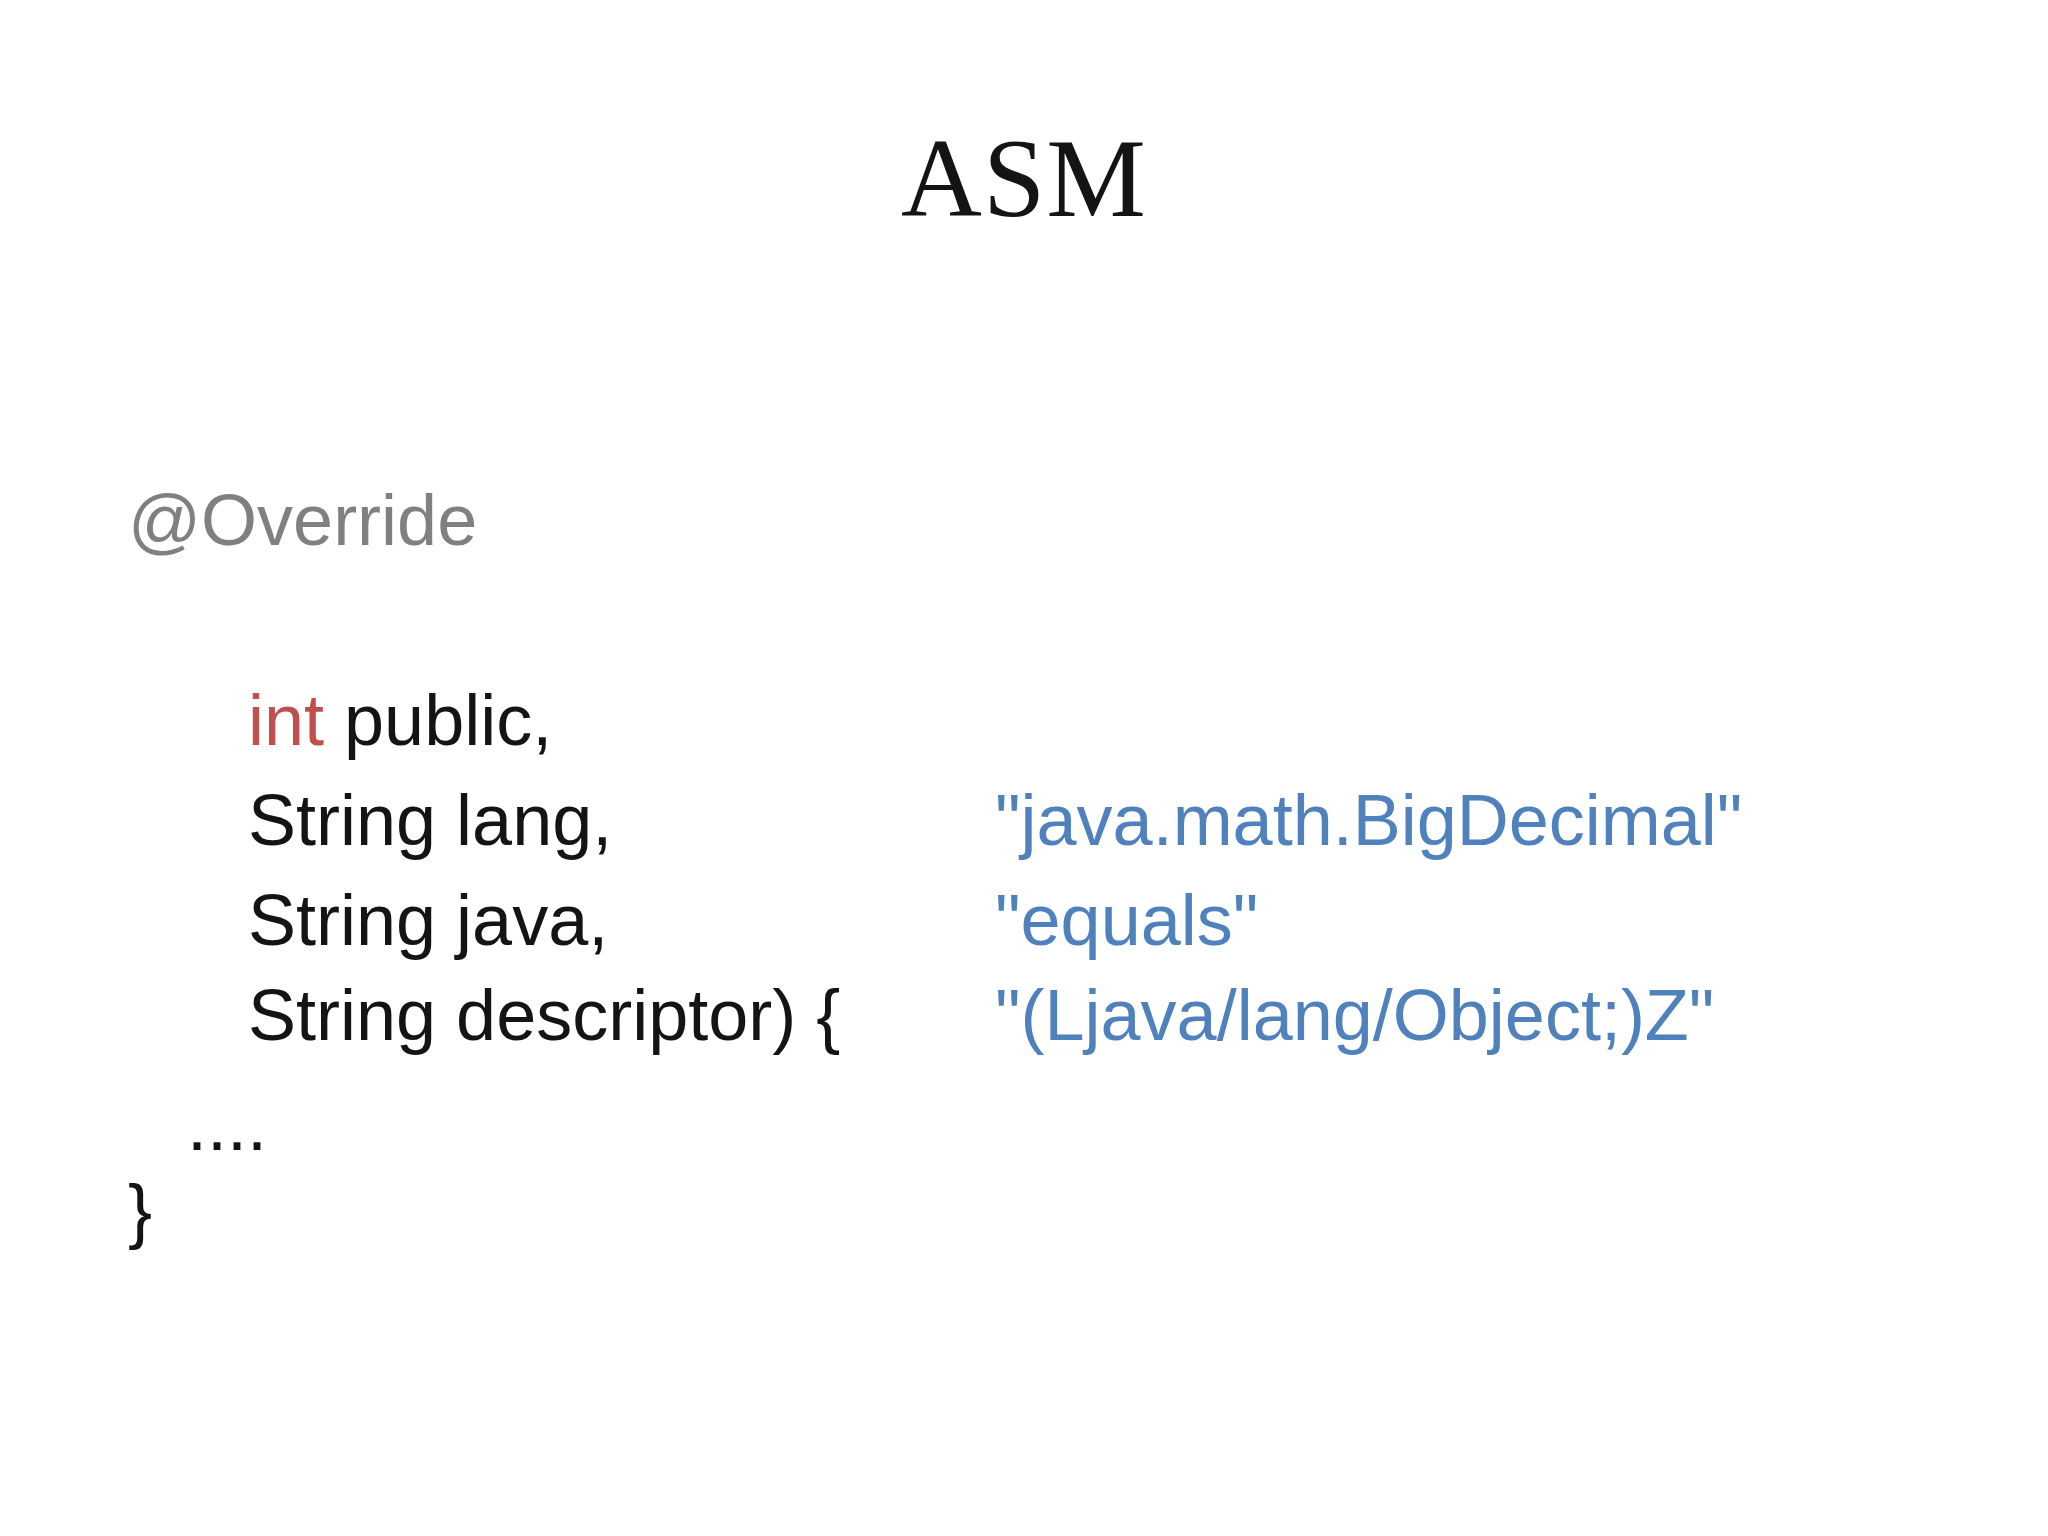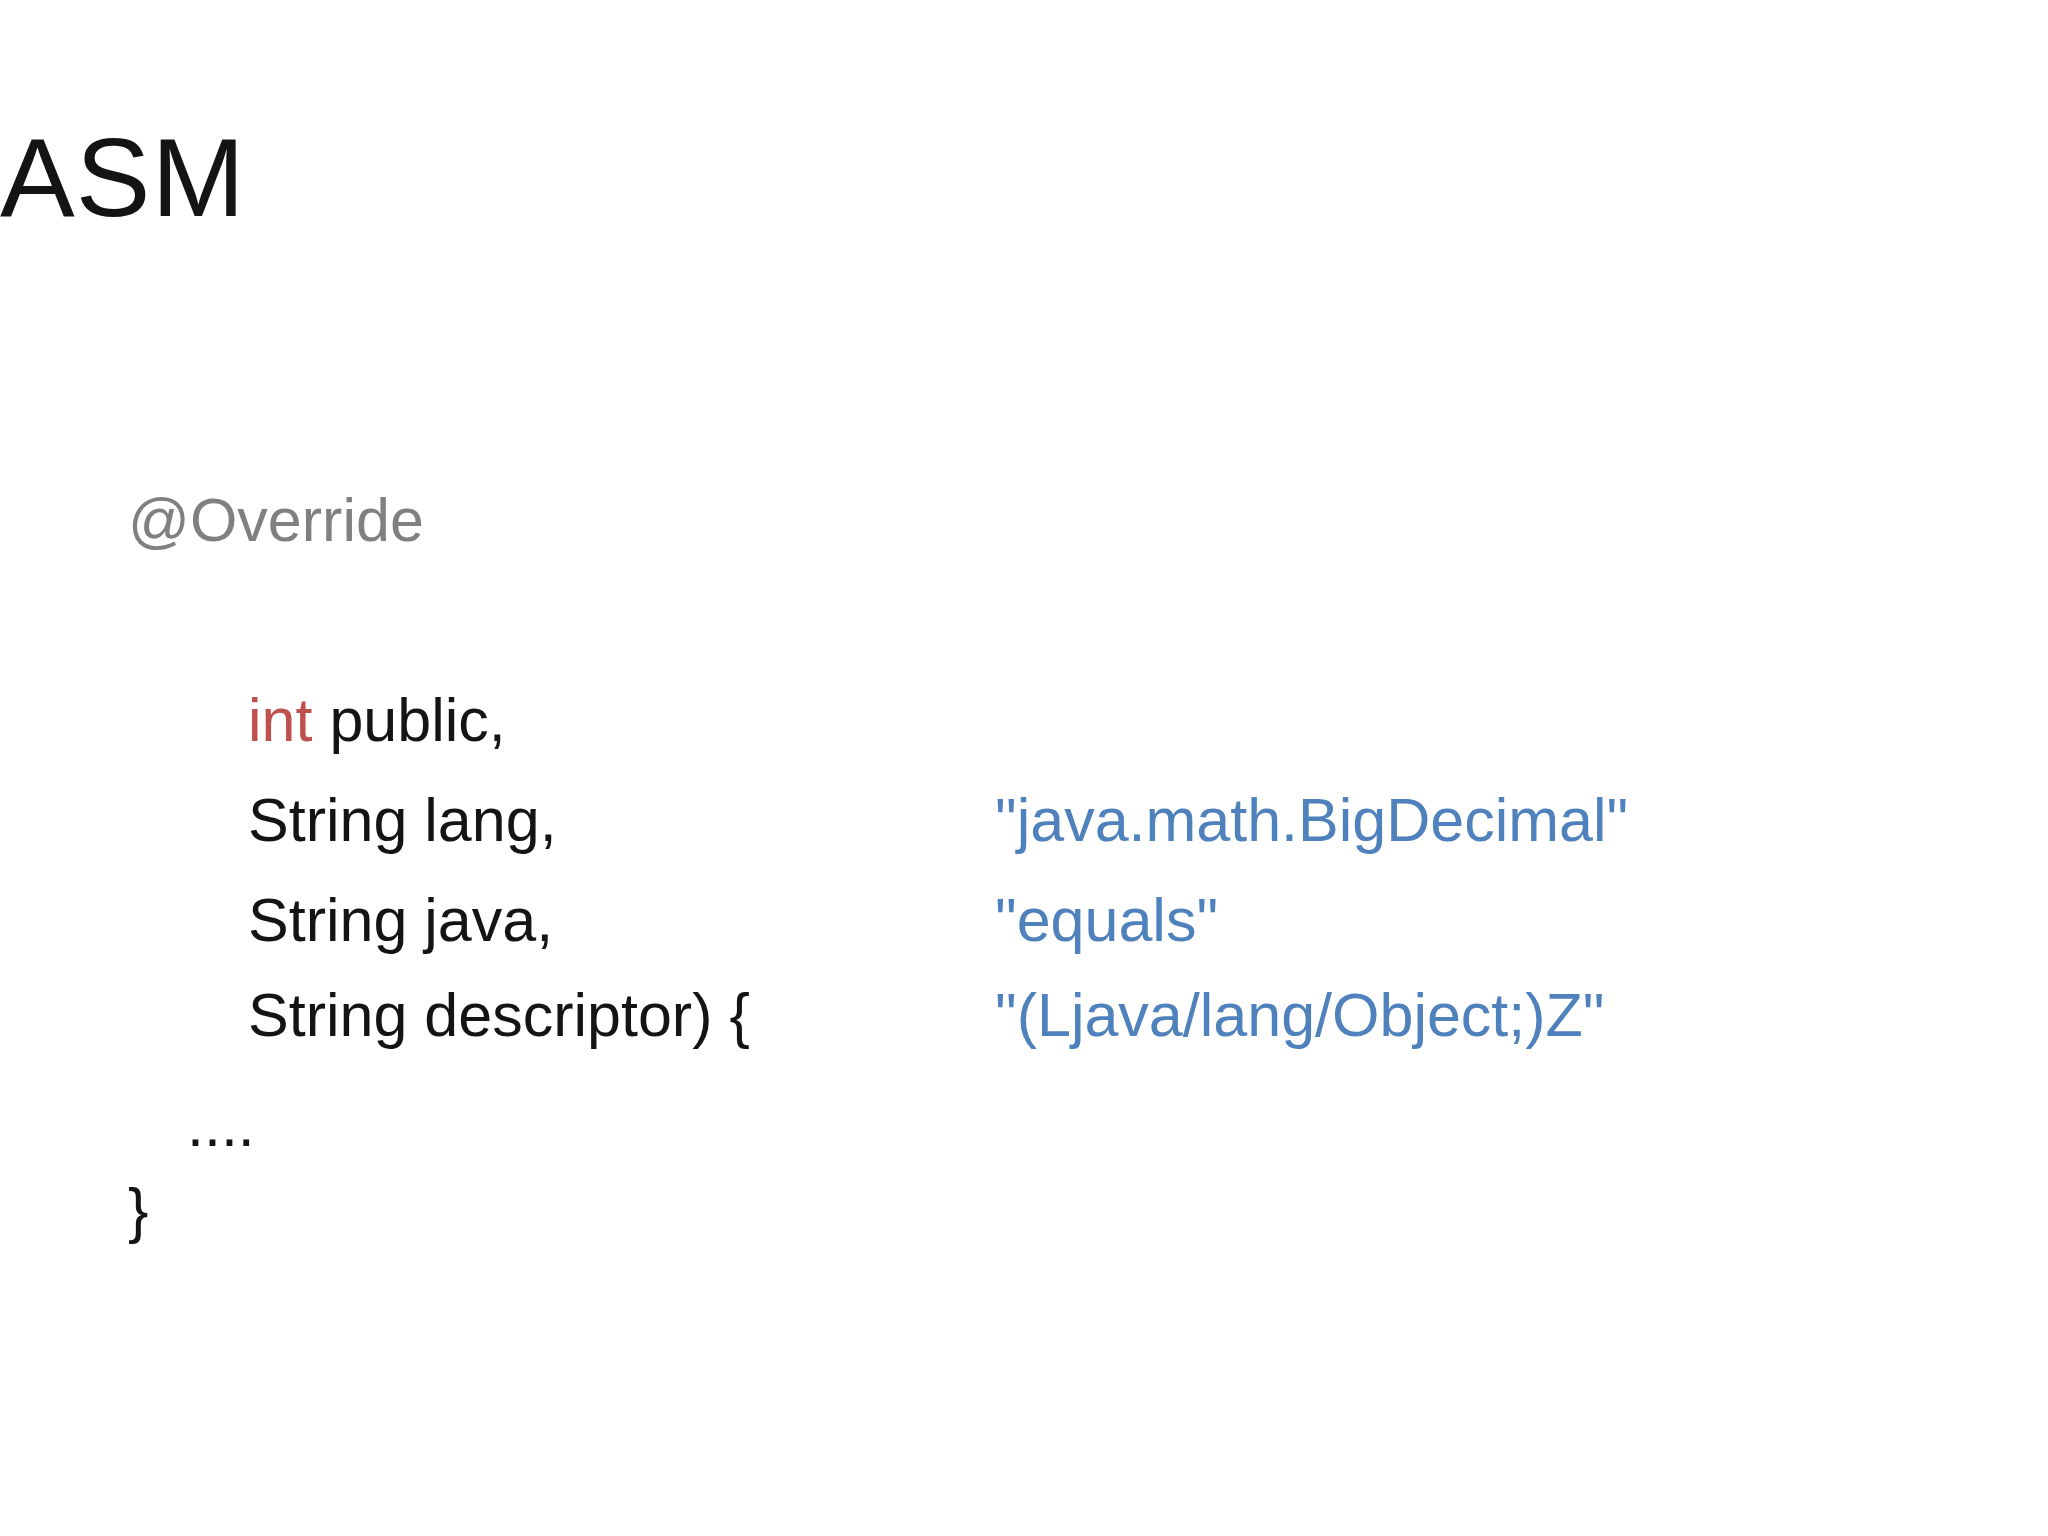--- a/index.html
+++ b/index.html
@@ -18,32 +18,33 @@
   .slide {
     position: relative;
     width: 2048px; height: 1536px;
     background: var(--background);
     overflow: hidden;
   }
   .slide-title {
     position: absolute;
     top: 122px; left: 0;
     width: 2048px;
-    text-align: left;
+    text-align: center;
     font-size: 112px;
     line-height: 1.0;
     font-weight: 400;
     color: var(--text-black);
     letter-spacing: 1px;
+    font-family: Liberation Serif, serif;
   }
   .code-block {
     position: absolute;
     left: 128px; top: 470px;
     width: 1800px;
-    font-size: 61px;
+    font-size: 72px;
     color: var(--text-black);
   }
   .code-line {
     position: relative;
     height: 100px;
     display: flex;
     align-items: center;
     white-space: pre;
   }
   .code-line.param { padding-left: 120px; text-align: right; }

